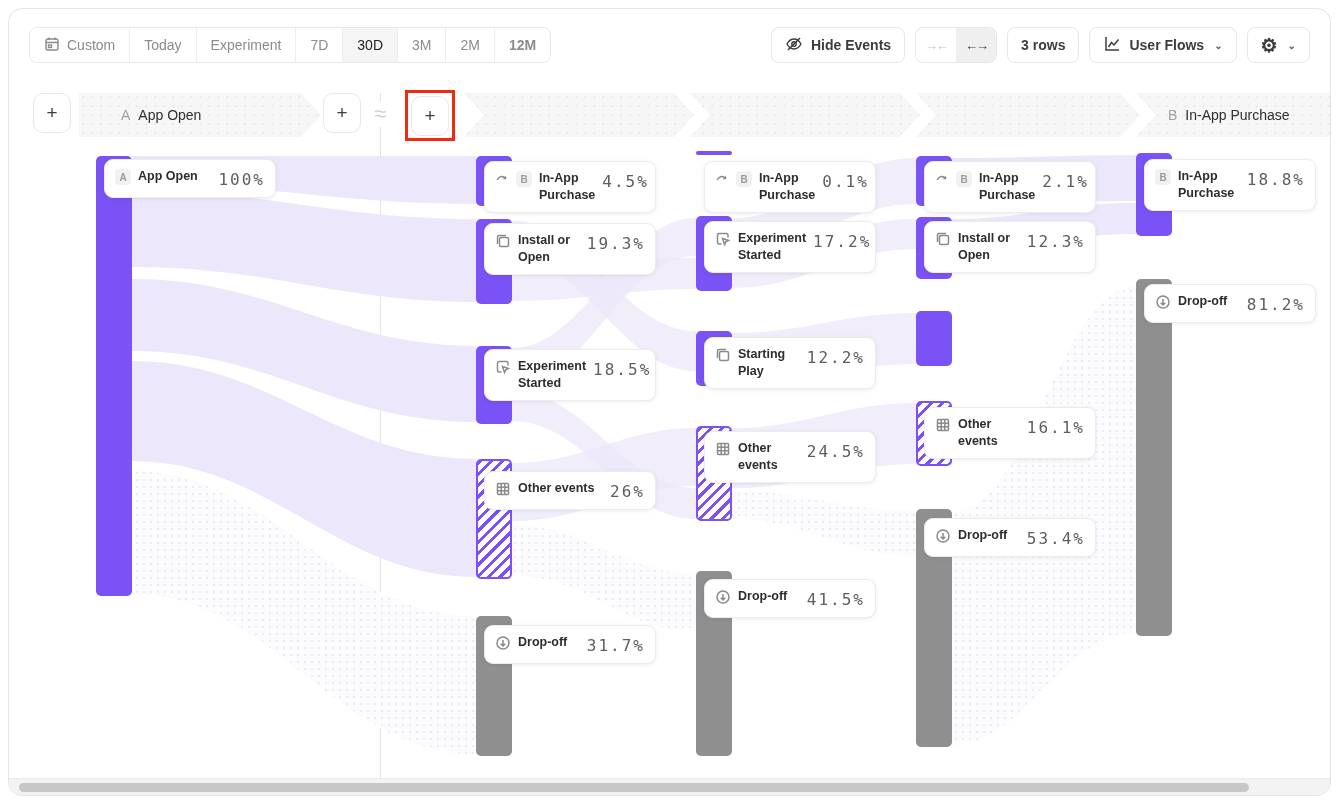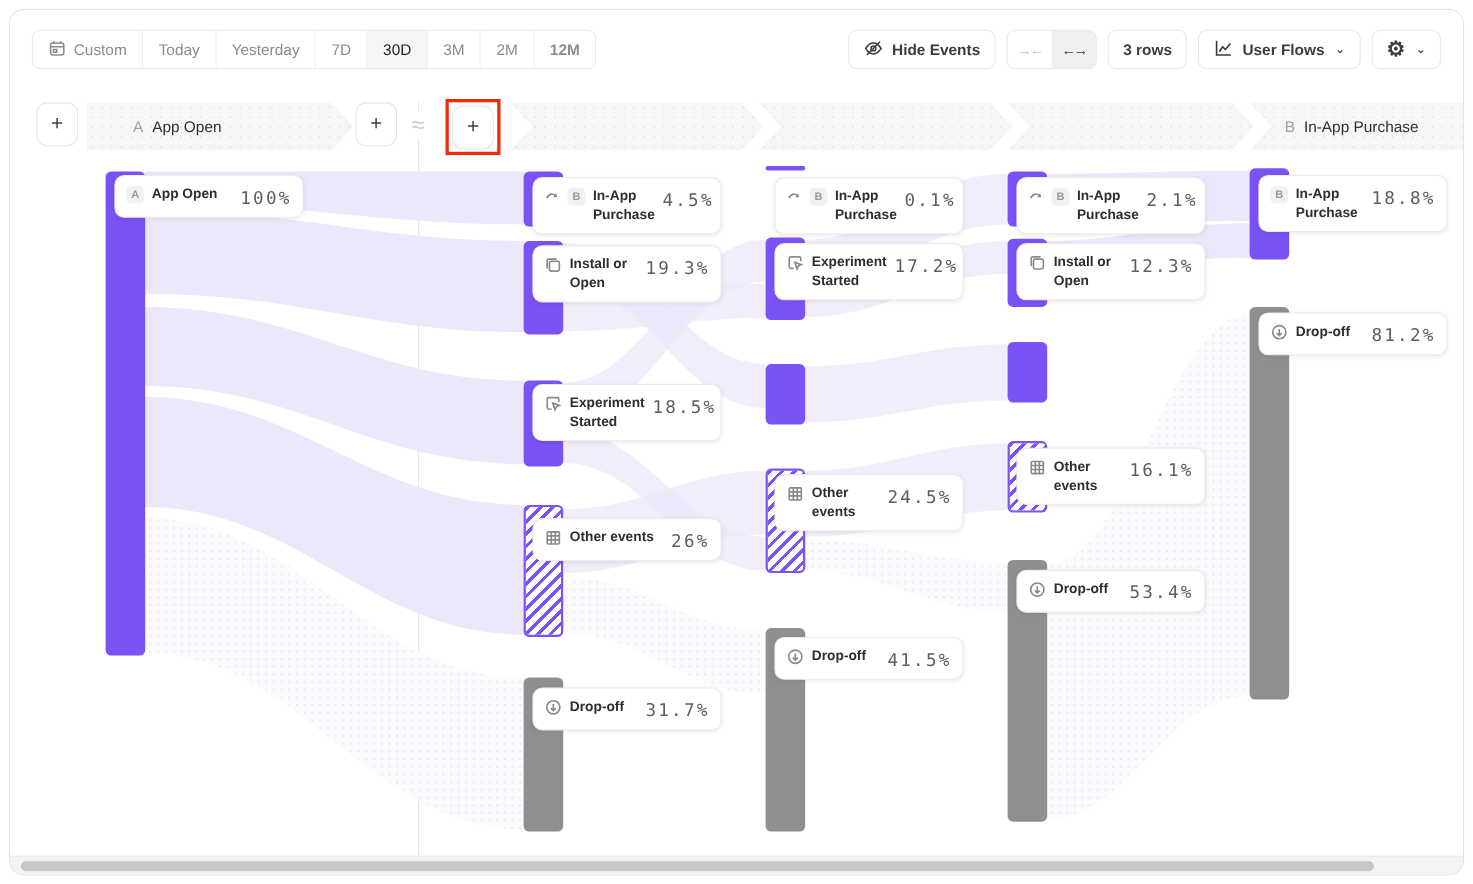--- a/index.html
+++ b/index.html
@@ -85,21 +85,21 @@
             <rect x="2" y="3" width="12" height="11" rx="2"></rect>
               <line x1="5" y1="1.5" x2="5" y2="4"></line>
             <line x1="11" y1="1.5" x2="11" y2="4"></line>
               <line x1="2" y1="6.5" x2="14" y2="6.5"></line>
             <rect x="4.5" y="9" width="3" height="2.5"></rect>
           </svg>
         </span>
         <span>Custom</span>
       </button>
       <button class="seg-btn">Today</button>
-      <button class="seg-btn">Yesterday</button>
+      <button class="seg-btn">Experiment</button>
       <button class="seg-btn">7D</button>
       <button class="seg-btn active">30D</button>
       <button class="seg-btn">3M</button>
       <button class="seg-btn">2M</button>
       <button class="seg-btn">12M</button>
     </div>
 
     <div class="tb-right">
       <button class="tb-btn">
         <span>
@@ -290,20 +290,30 @@
   <div class="card" style="left:695px; top:212px;">
     <span class="nicon">
       <svg width="16" height="16" viewBox="0 0 16 16">
           <path d="M13 6.5 V4 A1.5 1.5 0 0 0 11.5 2.5 H4 A1.5 1.5 0 0 0 2.5 4 V11.5 A1.5 1.5 0 0 0 4 13 H6.5"></path>
           <path d="M7.5 7.5 L13.5 9.5 L10.8 10.8 L9.5 13.5 Z" fill="#fff"></path>
         </svg>
     </span>
     <span class="nlabel">Experiment Started</span>
     <span class="npct">17.2%</span>
   </div>
+  <div class="card" style="left:695px; top:328px;">
+    <span class="nicon">
+      <svg width="16" height="16" viewBox="0 0 16 16">
+          <rect x="4.5" y="4.5" width="9" height="9" rx="1.5"></rect>
+          <path d="M2.5 11 V4 A1.5 1.5 0 0 1 4 2.5 H11"></path>
+        </svg>
+    </span>
+    <span class="nlabel">Starting Play</span>
+    <span class="npct">12.2%</span>
+  </div>
   <div class="card" style="left:695px; top:422px;">
     <span class="nicon">
       <svg width="16" height="16" viewBox="0 0 16 16">
           <rect x="2.5" y="2.5" width="11" height="11" rx="1"></rect>
           <line x1="6.2" y1="2.5" x2="6.2" y2="13.5"></line>
           <line x1="9.8" y1="2.5" x2="9.8" y2="13.5"></line>
           <line x1="2.5" y1="6.2" x2="13.5" y2="6.2"></line>
           <line x1="2.5" y1="9.8" x2="13.5" y2="9.8"></line>
         </svg>
     </span>

